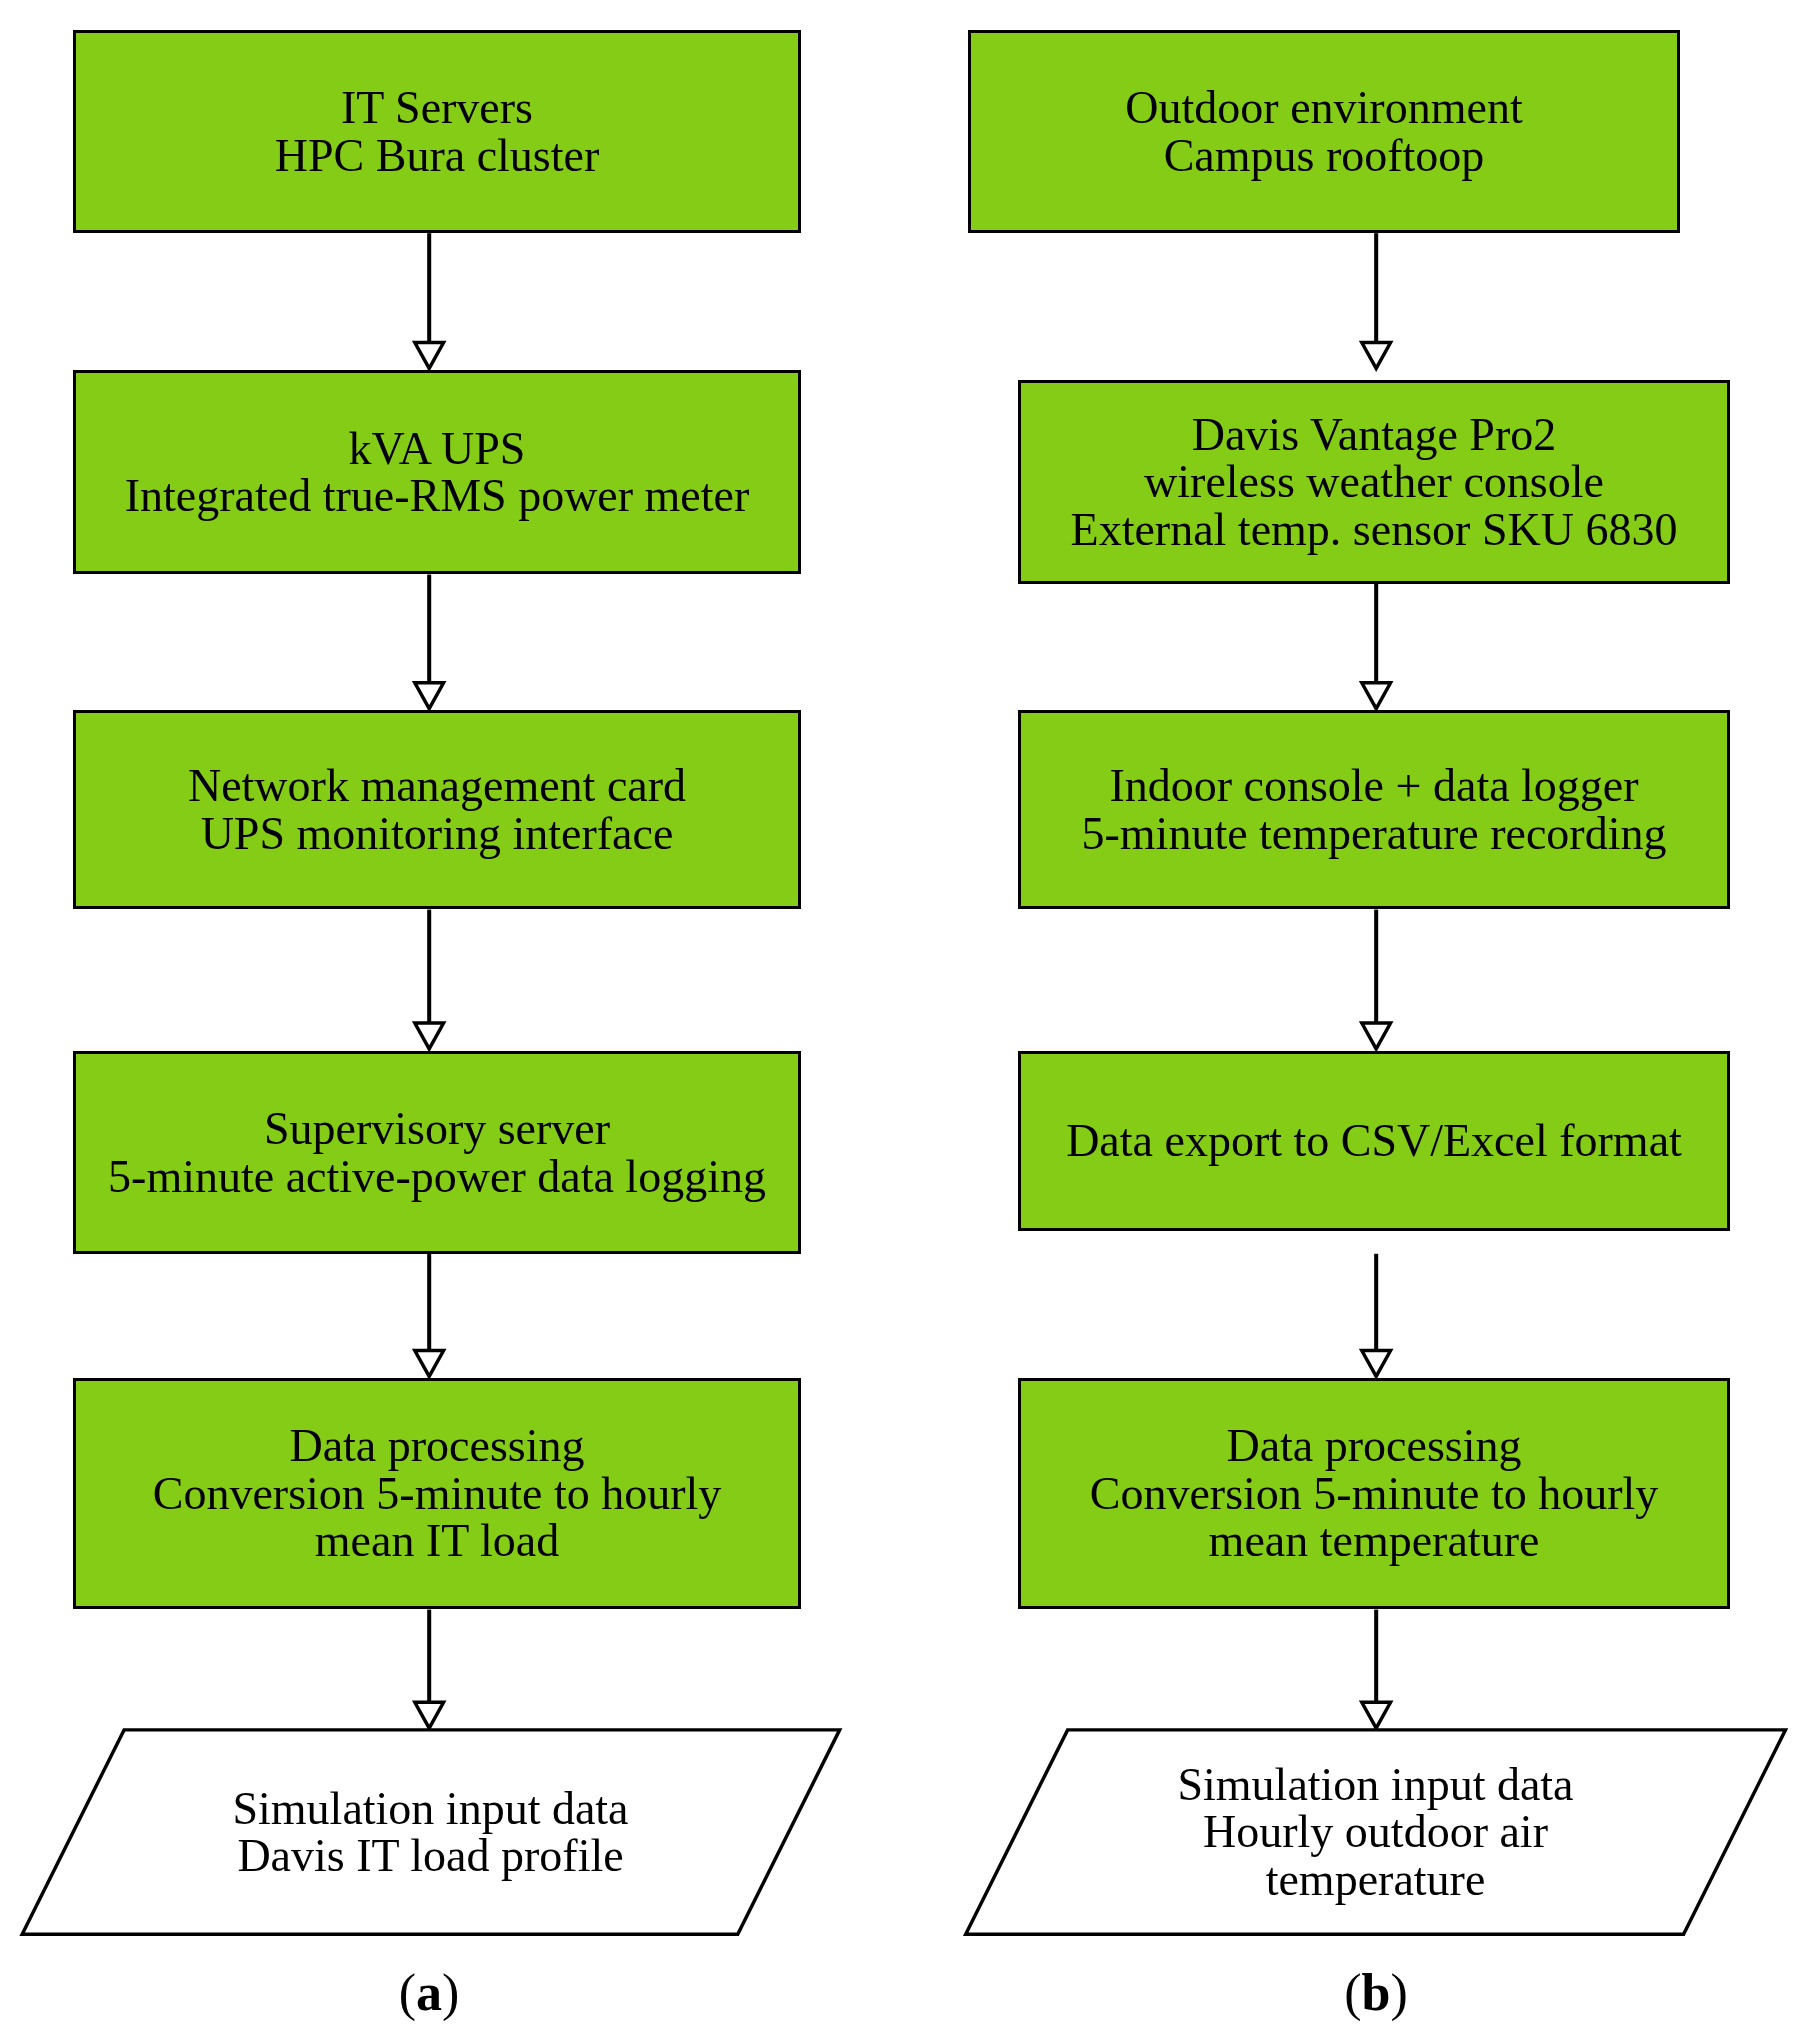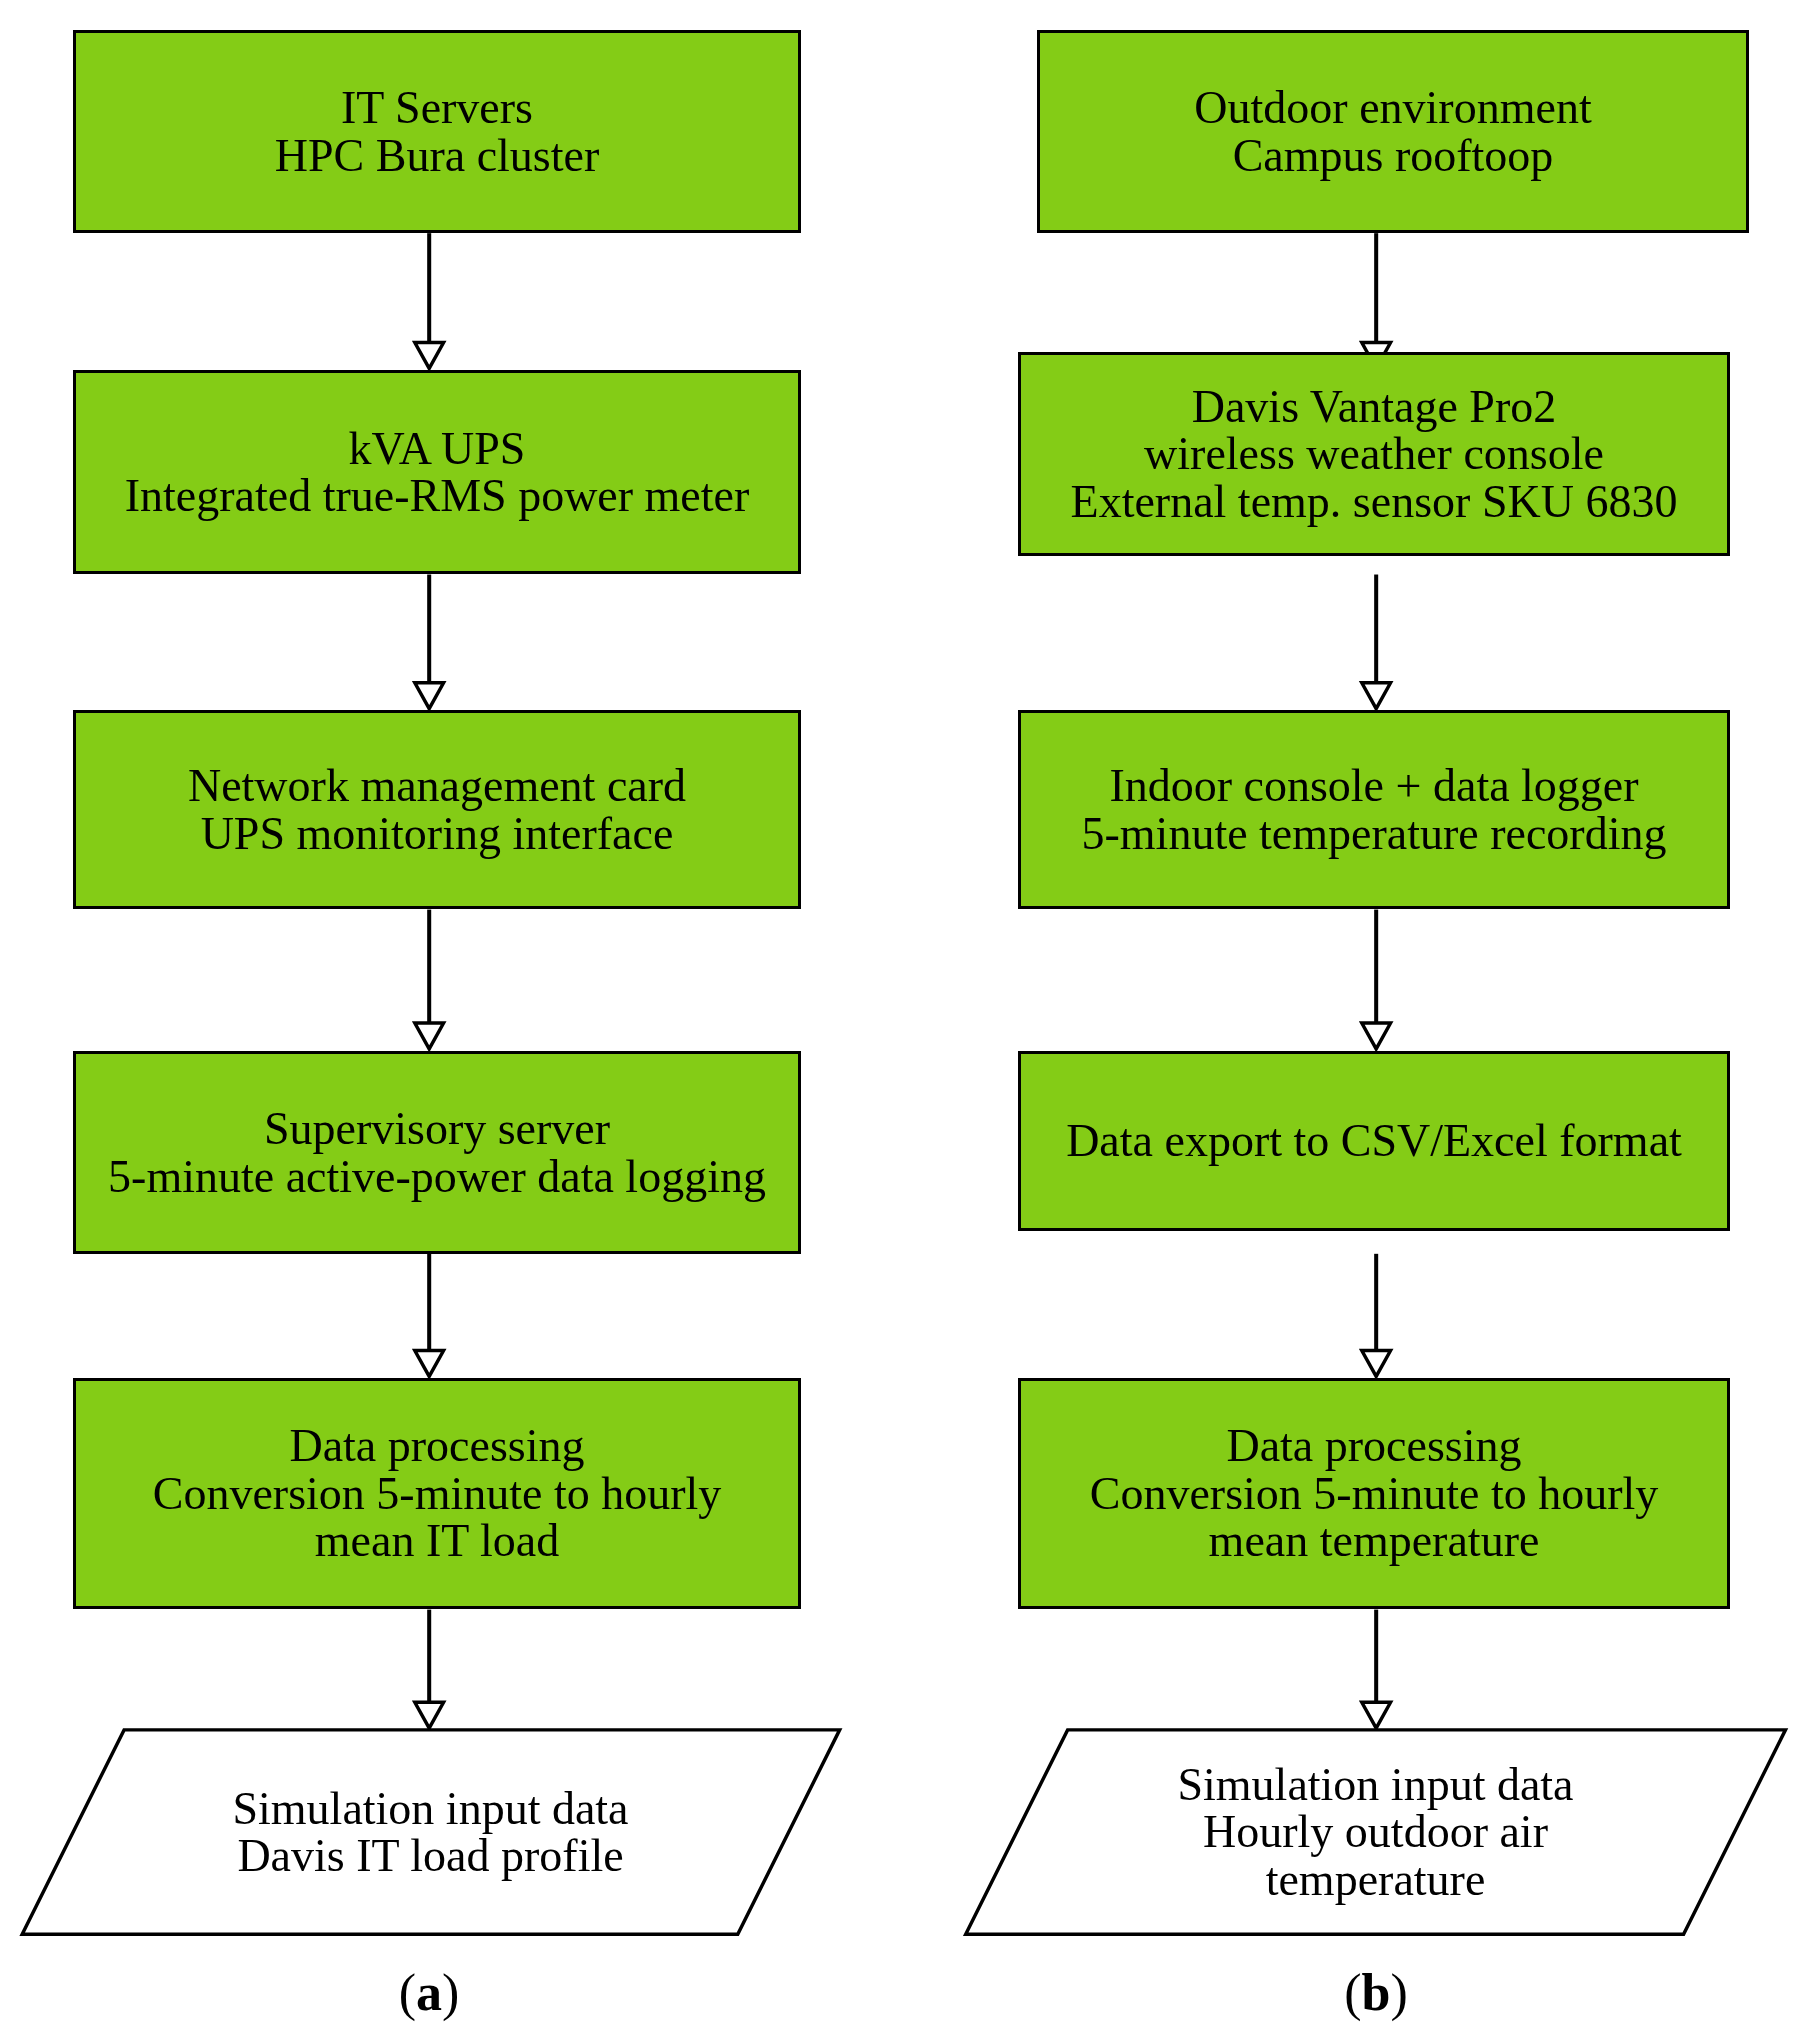--- a/index.html
+++ b/index.html
@@ -142,26 +142,26 @@
     <span class="node-line">Simulation input data</span>
     <span class="node-line">Davis IT load profile</span>
   </div>
 
   <div class="fig-label" style="left:314px; top:1958px; width:230px; height:69px;">
     <span class="paren">(</span>
       <span class="letter">a</span>
       <span class="paren">)</span>
   </div>
 
-  <div class="box" style="left:1037px; top:30px; width:712px; height:203px;">
+  <div class="box" style="left:968px; top:30px; width:712px; height:203px;">
     <span class="node-line">Outdoor environment</span>
     <span class="node-line">Campus rooftoop</span>
   </div>
 
-  <div class="box" style="left:1018px; top:352px; width:712px; height:204px;">
+  <div class="box" style="left:1018px; top:380px; width:712px; height:204px;">
     <span class="node-line">Davis Vantage Pro2</span>
     <span class="node-line">wireless weather console</span>
     <span class="node-line">External temp. sensor SKU 6830</span>
   </div>
 
   <div class="box" style="left:1018px; top:710px; width:712px; height:199px;">
     <span class="node-line">Indoor console + data logger</span>
     <span class="node-line">5-minute temperature recording</span>
   </div>
 

